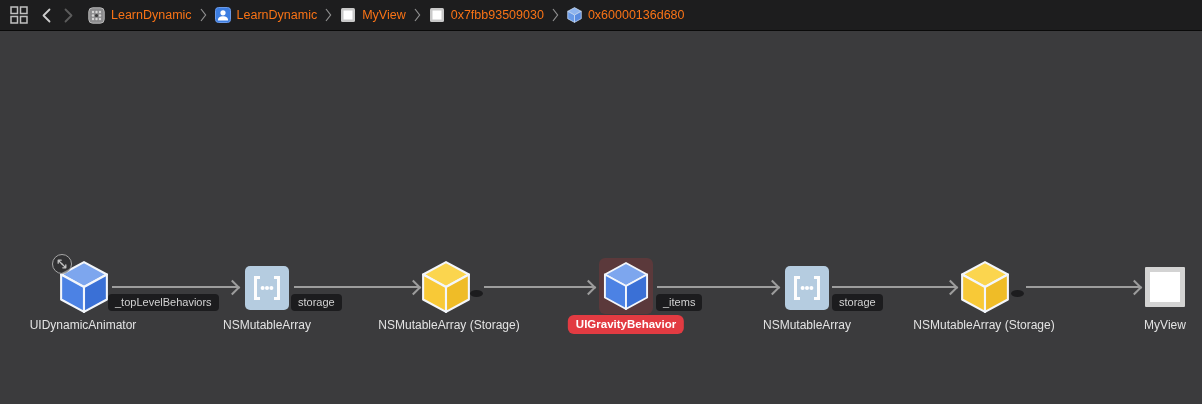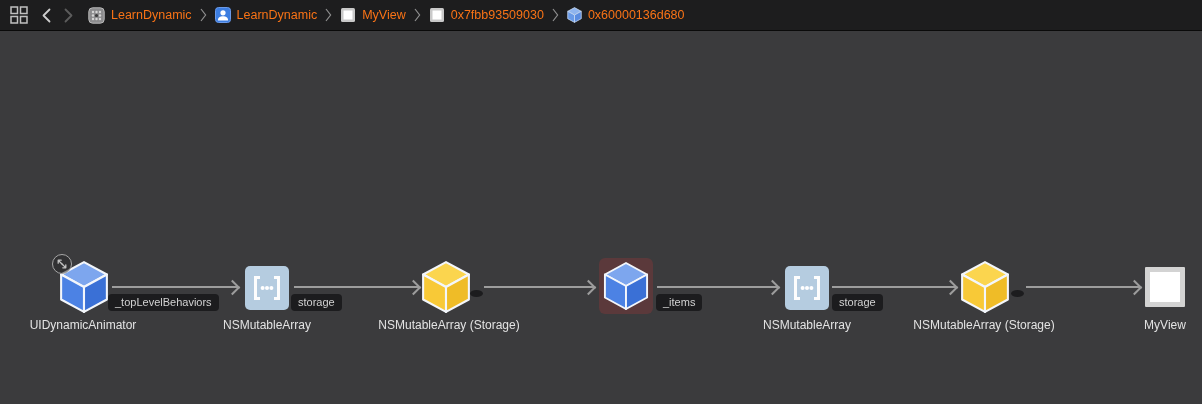--- a/index.html
+++ b/index.html
@@ -240,20 +240,21 @@
     </div>
     <div class="node-label" style="left:433px;">NSMutableArray (Storage)</div>
 
     <div class="sel-box" style="left:583px; top:227px;">
       <svg class="cube cube-blue" width="46" height="48" viewBox="0 0 48 50">
         <polygon class="ftop" points="24,1 46,13 24,25 2,13"></polygon>
         <polygon class="flft" points="2,13 24,25 24,49 2,37"></polygon>
         <polygon class="frgt" points="24,25 46,13 46,37 24,49"></polygon>
       </svg>
     </div>
+    <div class="sel-label" style="left:610px;">UIGravityBehavior</div>
 
     <div class="icon-abs" style="left:769px; top:235px;">
       <svg width="44" height="44" viewBox="0 0 44 44">
         <rect x="0" y="0" width="44" height="44" rx="5" fill="#b5cce0"></rect>
         <g fill="none" stroke="#fdfdfd" stroke-width="3">
           <path d="M15,11.5 H10.5 V32.5 H15"></path>
             <path d="M29,11.5 H33.5 V32.5 H29"></path>
         </g>
         <g fill="#ffffff">
           <circle cx="17.6" cy="22" r="2"></circle>

